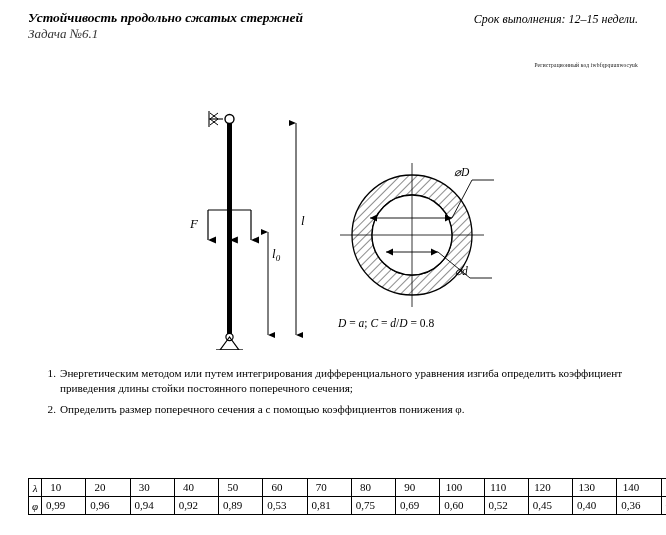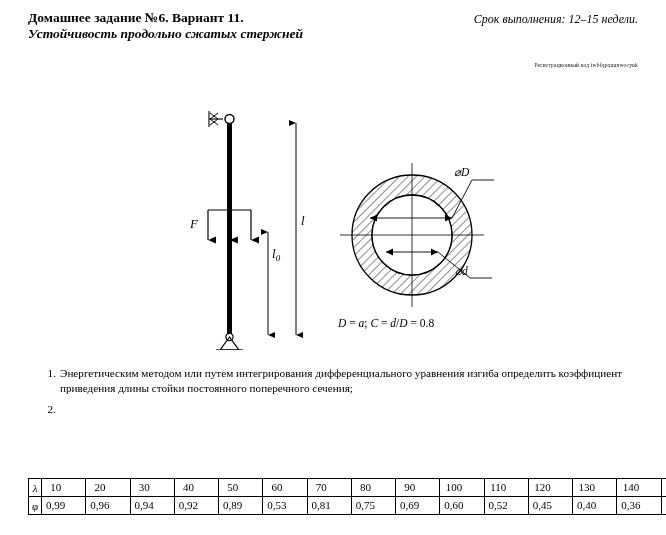--- a/index.html
+++ b/index.html
@@ -146,22 +146,22 @@
   .frac .num { display: block; border-bottom: 1px solid #000; padding: 0 1px; }
   .frac .den { display: block; padding: 0 1px; }
   .sub { font-size: 0.72em; vertical-align: -0.3em; }
 </style>
 </head>
 <body>
 
 <div class="page">
 
   <div class="header">
-    <div class="title-line1">Домашнее задание №6. Вариант 11.</div>
     <div class="title-line2">Устойчивость продольно сжатых стержней</div>
+    <div class="title-line3">Задача №6.1</div>
     <div class="deadline">Срок выполнения: 12–15 недели.</div>
     <div class="regcode">Регистрационный код iwbfqpquunwocyuk</div>
   </div>
 
   <div class="figure">
     <svg class="fig-svg" width="666" height="250" viewBox="0 0 666 250" xmlns="http://www.w3.org/2000/svg">
       <defs>
         <pattern id="hatch" width="6" height="6" patternTransform="rotate(45)" patternUnits="userSpaceOnUse">
           <line x1="0" y1="0" x2="0" y2="6" stroke="#000" stroke-width="0.9"></line>
         </pattern>
@@ -242,20 +242,21 @@
     </svg>
   </div>
 
   <div class="tasks">
     <div class="task-item">
       <span class="task-num">1.</span>
       <span>Энергетическим методом или путем интегрирования дифференциального уравнения изгиба определить коэффициент приведения длины стойки постоянного поперечного сечения;</span>
     </div>
     <div class="task-item">
       <span class="task-num">2.</span>
+      <span>Определить размер поперечного сечения a с помощью коэффициентов понижения φ.</span>
     </div>
   </div>
 
 
 
   <div class="tbl-wrap">
     <table class="coef">
       <tbody>
           <tr>
         <td class="head">λ</td>

